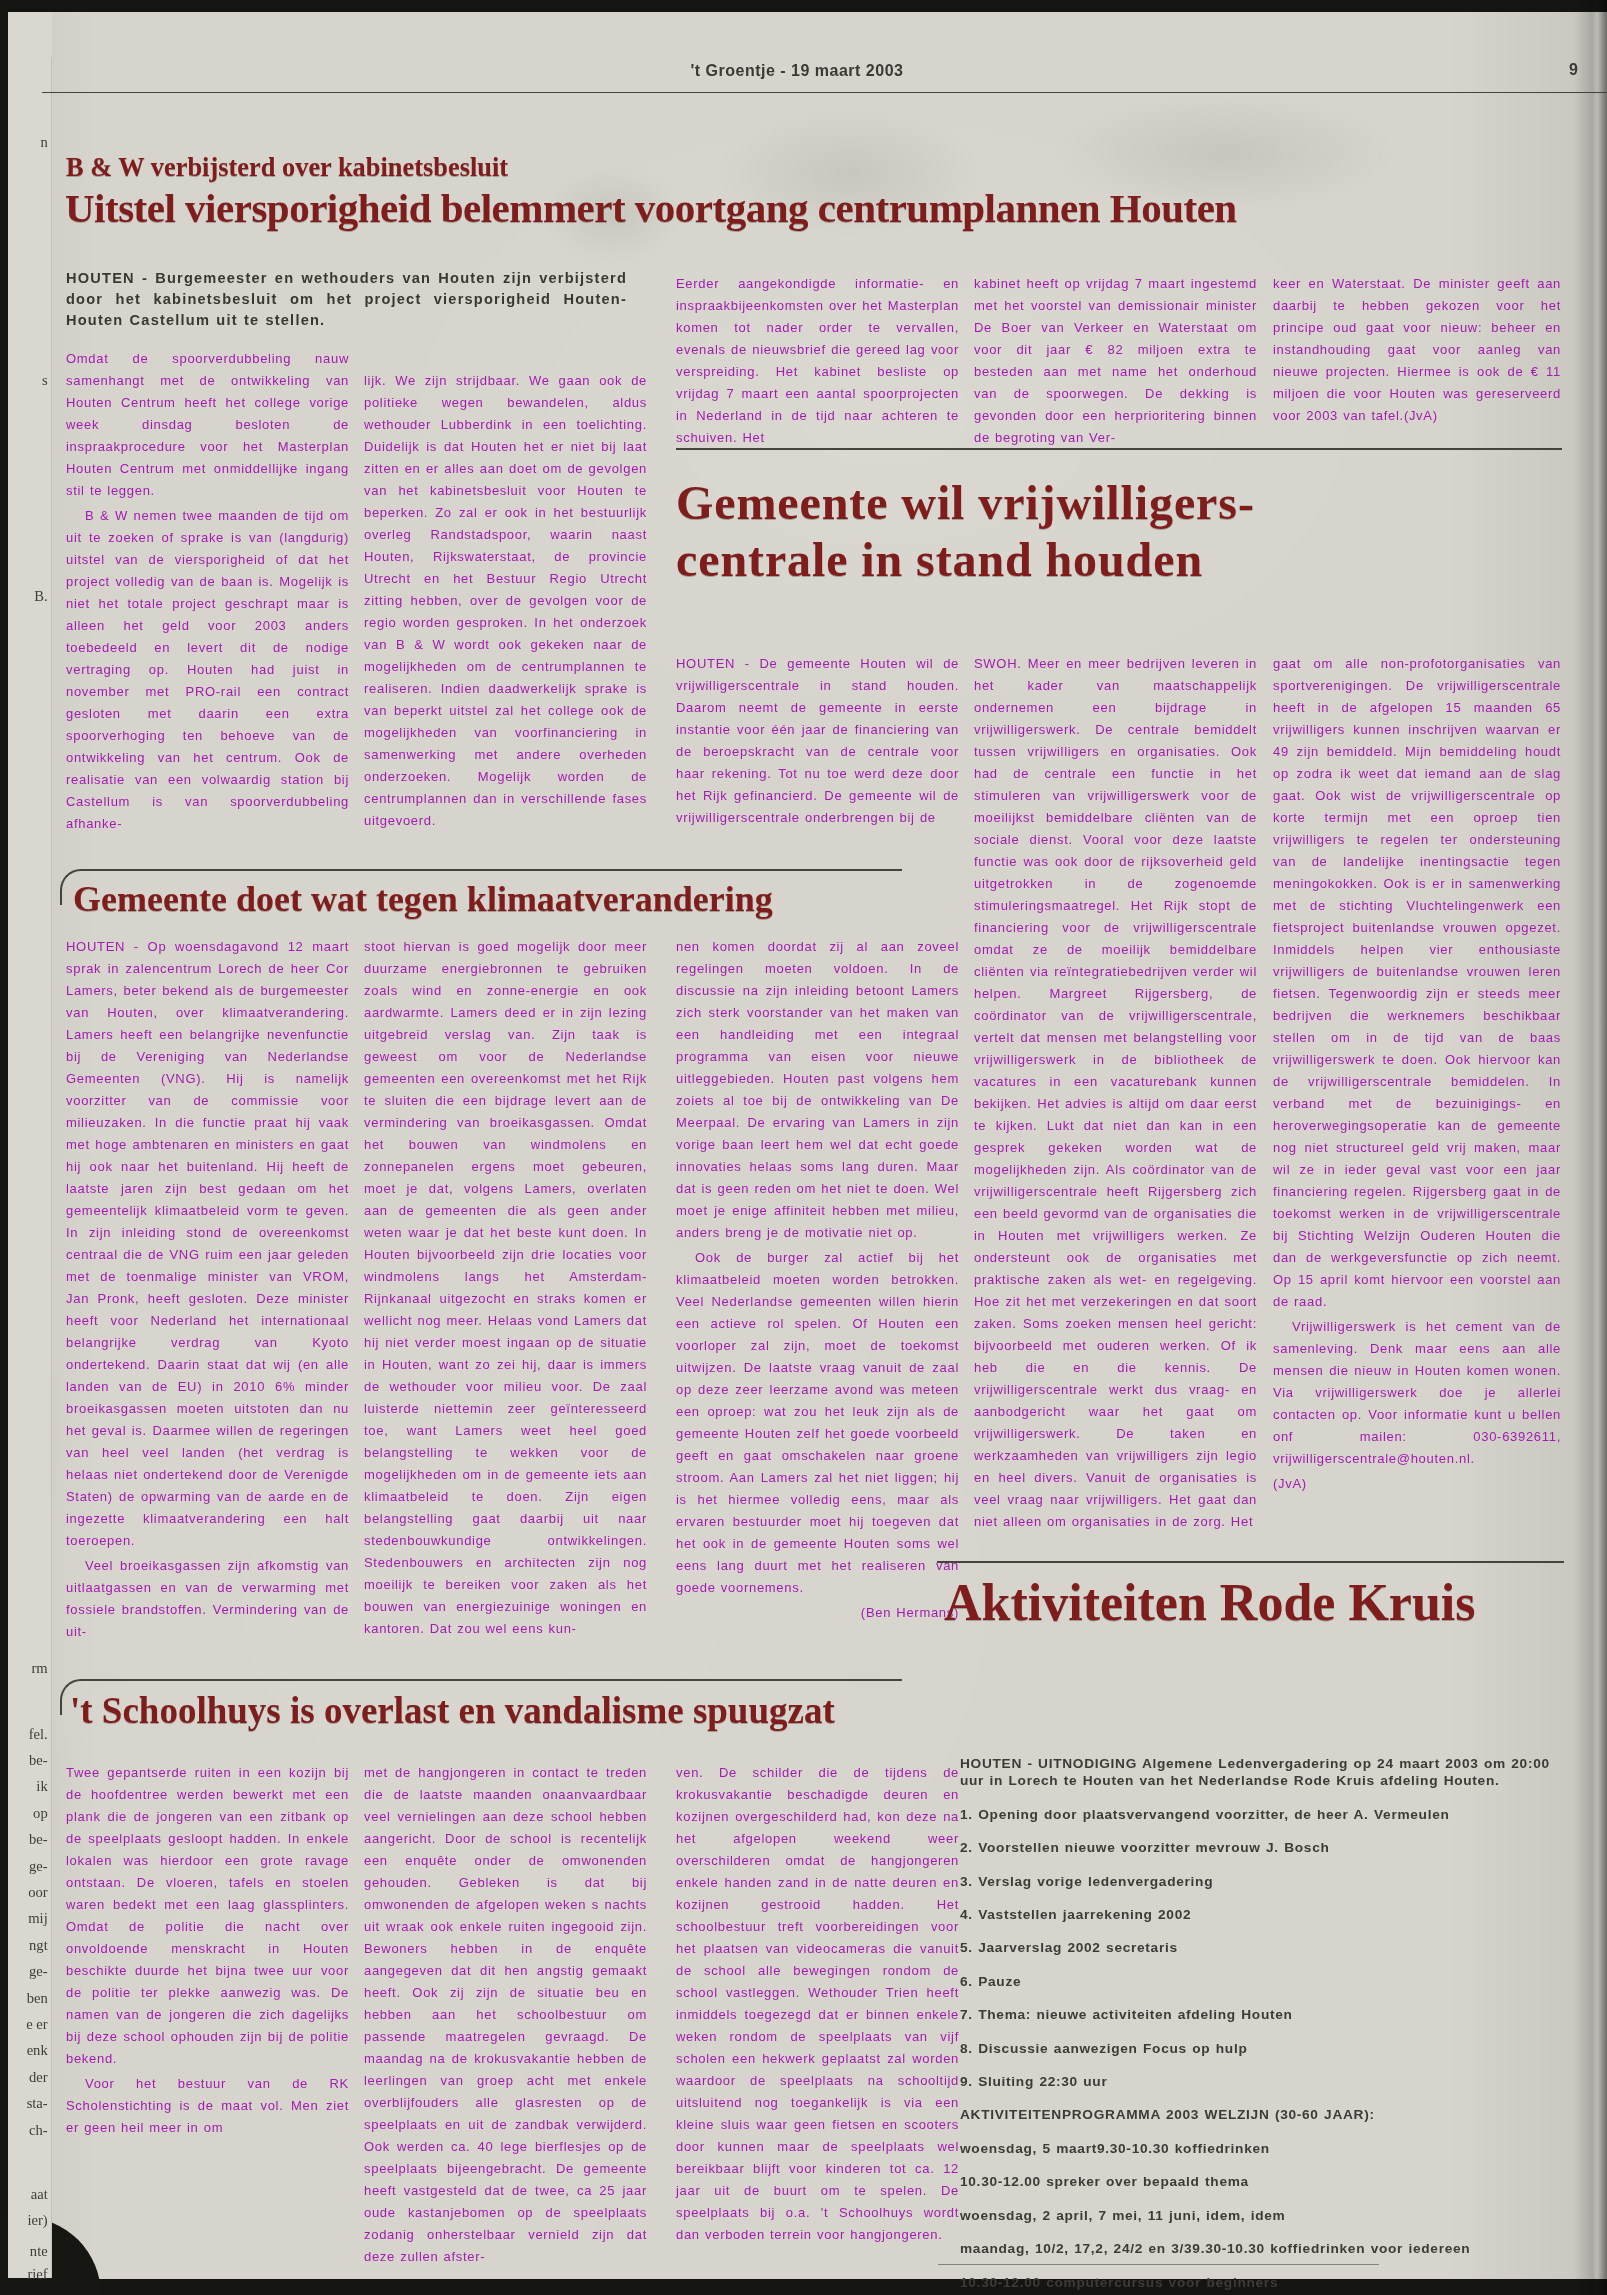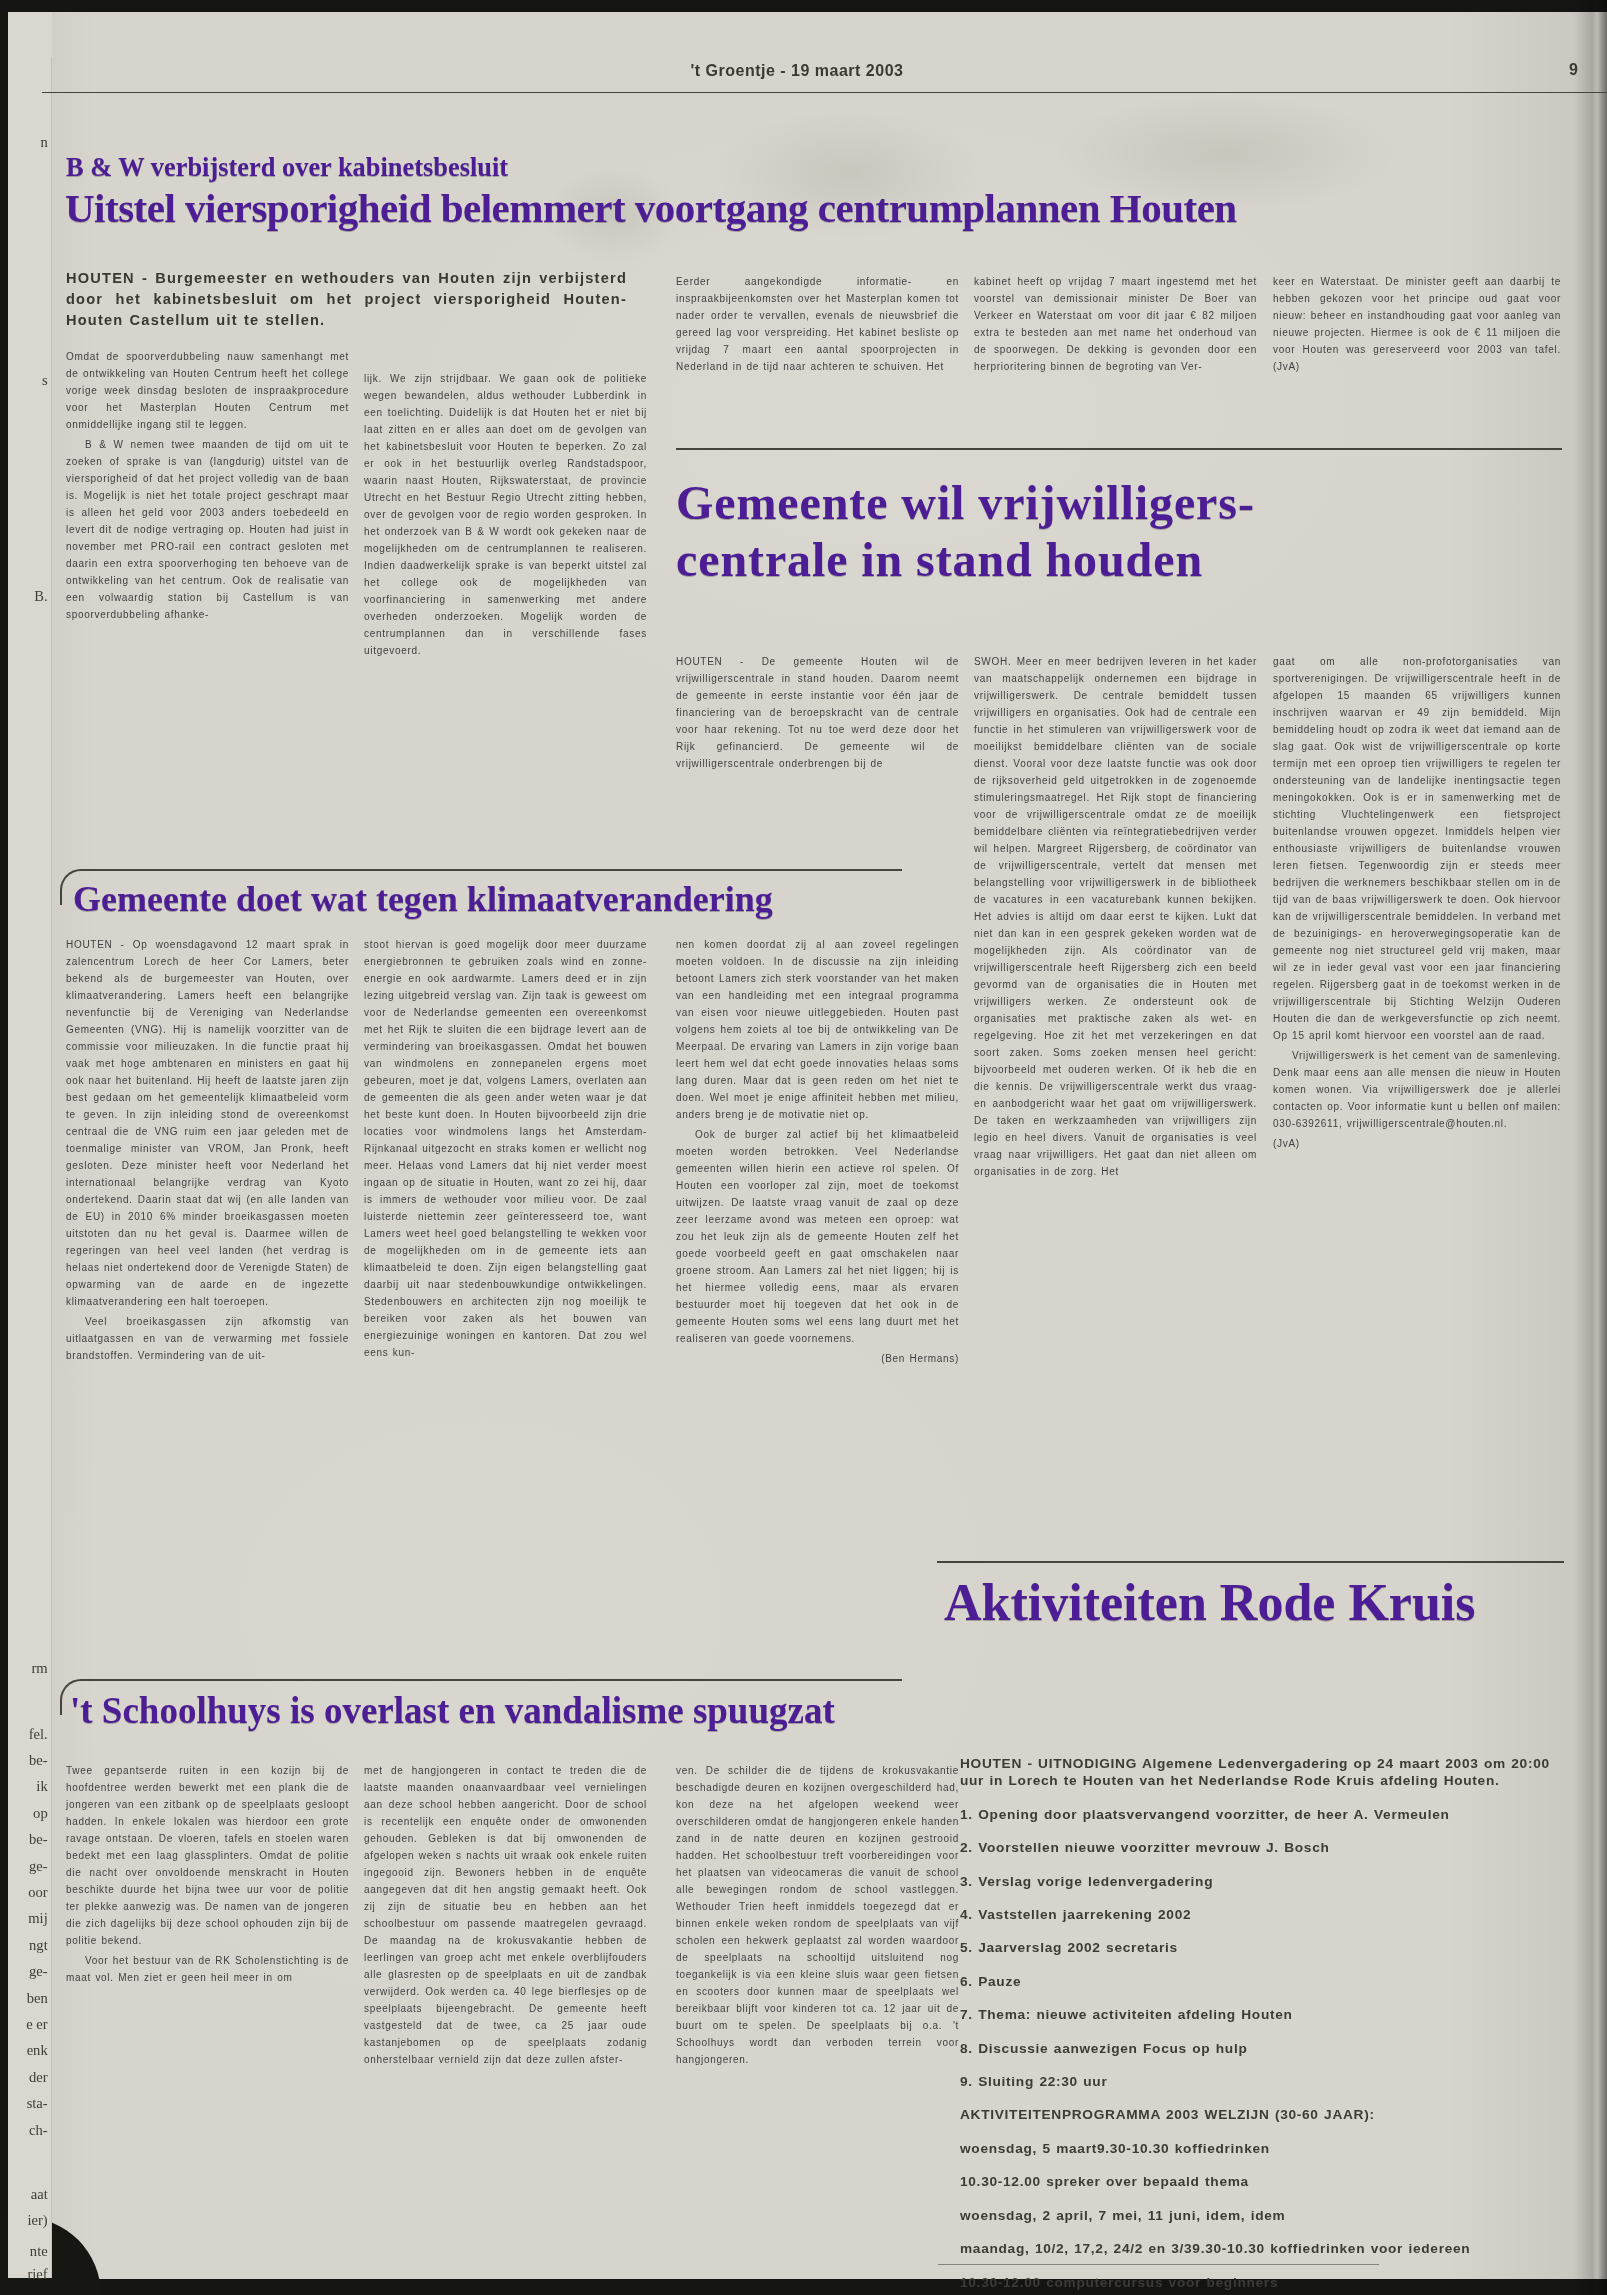--- a/index.html
+++ b/index.html
@@ -18,26 +18,26 @@
   .ghost{position:absolute;filter:blur(2.8px);opacity:.14;pointer-events:none;
     background:radial-gradient(closest-side, #6f6d61, rgba(111,109,97,0) 80%);}
   .bleed{position:absolute;left:7.5px;top:12.3px;width:44px;height:2266px;background:#d9d7d0;}
   .bleed-frag{position:absolute;right:3.8px;font-family:"Liberation Serif",serif;
     font-size:14.6px;color:#3f3d36;white-space:nowrap;}
   .fold{position:absolute;left:51px;top:57px;width:1.4px;height:2222px;background:rgba(40,40,34,0.12);}
   .rule{position:absolute;background:#45443b;}
   .box-rule{position:absolute;height:34px;border-top:2.4px solid #45443b;border-left:2.4px solid #45443b;
     border-top-left-radius:21px;}
   .masthead{position:absolute;font-weight:bold;font-size:16px;color:#3a3933;letter-spacing:0.5px;}
-  .serifhead{position:absolute;font-family:"Liberation Serif",serif;font-weight:bold;color:#4c1d95;
+  .serifhead{position:absolute;font-family:"Liberation Serif",serif;font-weight:bold;color:#7f1d1d;
     white-space:nowrap;text-shadow:0 0.5px 0 rgba(60,58,48,0.35);}
   .intro{position:absolute;font-weight:bold;font-size:14.6px;line-height:21px;letter-spacing:1.2px;
     word-spacing:0.9px;text-align:justify;color:#3a3831;}
-  .col{position:absolute;width:283px;font-size:10px;line-height:17px;text-align:justify;
-    color:#404040;letter-spacing:0.7px;word-spacing:0.9px;}
+  .col{position:absolute;width:283px;font-size:13px;line-height:22px;text-align:justify;
+    color:#a21caf;letter-spacing:0.7px;word-spacing:0.9px;}
   .col p{margin:0;text-indent:19px;}
   .col p:first-child{text-indent:0;}
   .col p + p{margin-top:2.8px;}
   .wide-col{position:absolute;width:630px;font-size:13.7px;line-height:17.4px;text-align:left;
     color:#3d3b35;letter-spacing:0.7px;word-spacing:0.9px;}
   .wide-col p{margin:16px;font-weight:bold;}
   #klimaat-col3 p:last-child{text-align:right;text-indent:0;}
   #vrijw-col3 p:last-child{text-indent:0;}
   .pagecurl{position:absolute;right:0;top:0;width:33px;height:2295px;
     background:linear-gradient(to right, rgba(0,0,0,0) 0%, rgba(0,0,0,0.16) 55%, rgba(0,0,0,0.05) 70%, rgba(0,0,0,0.45) 100%);}

